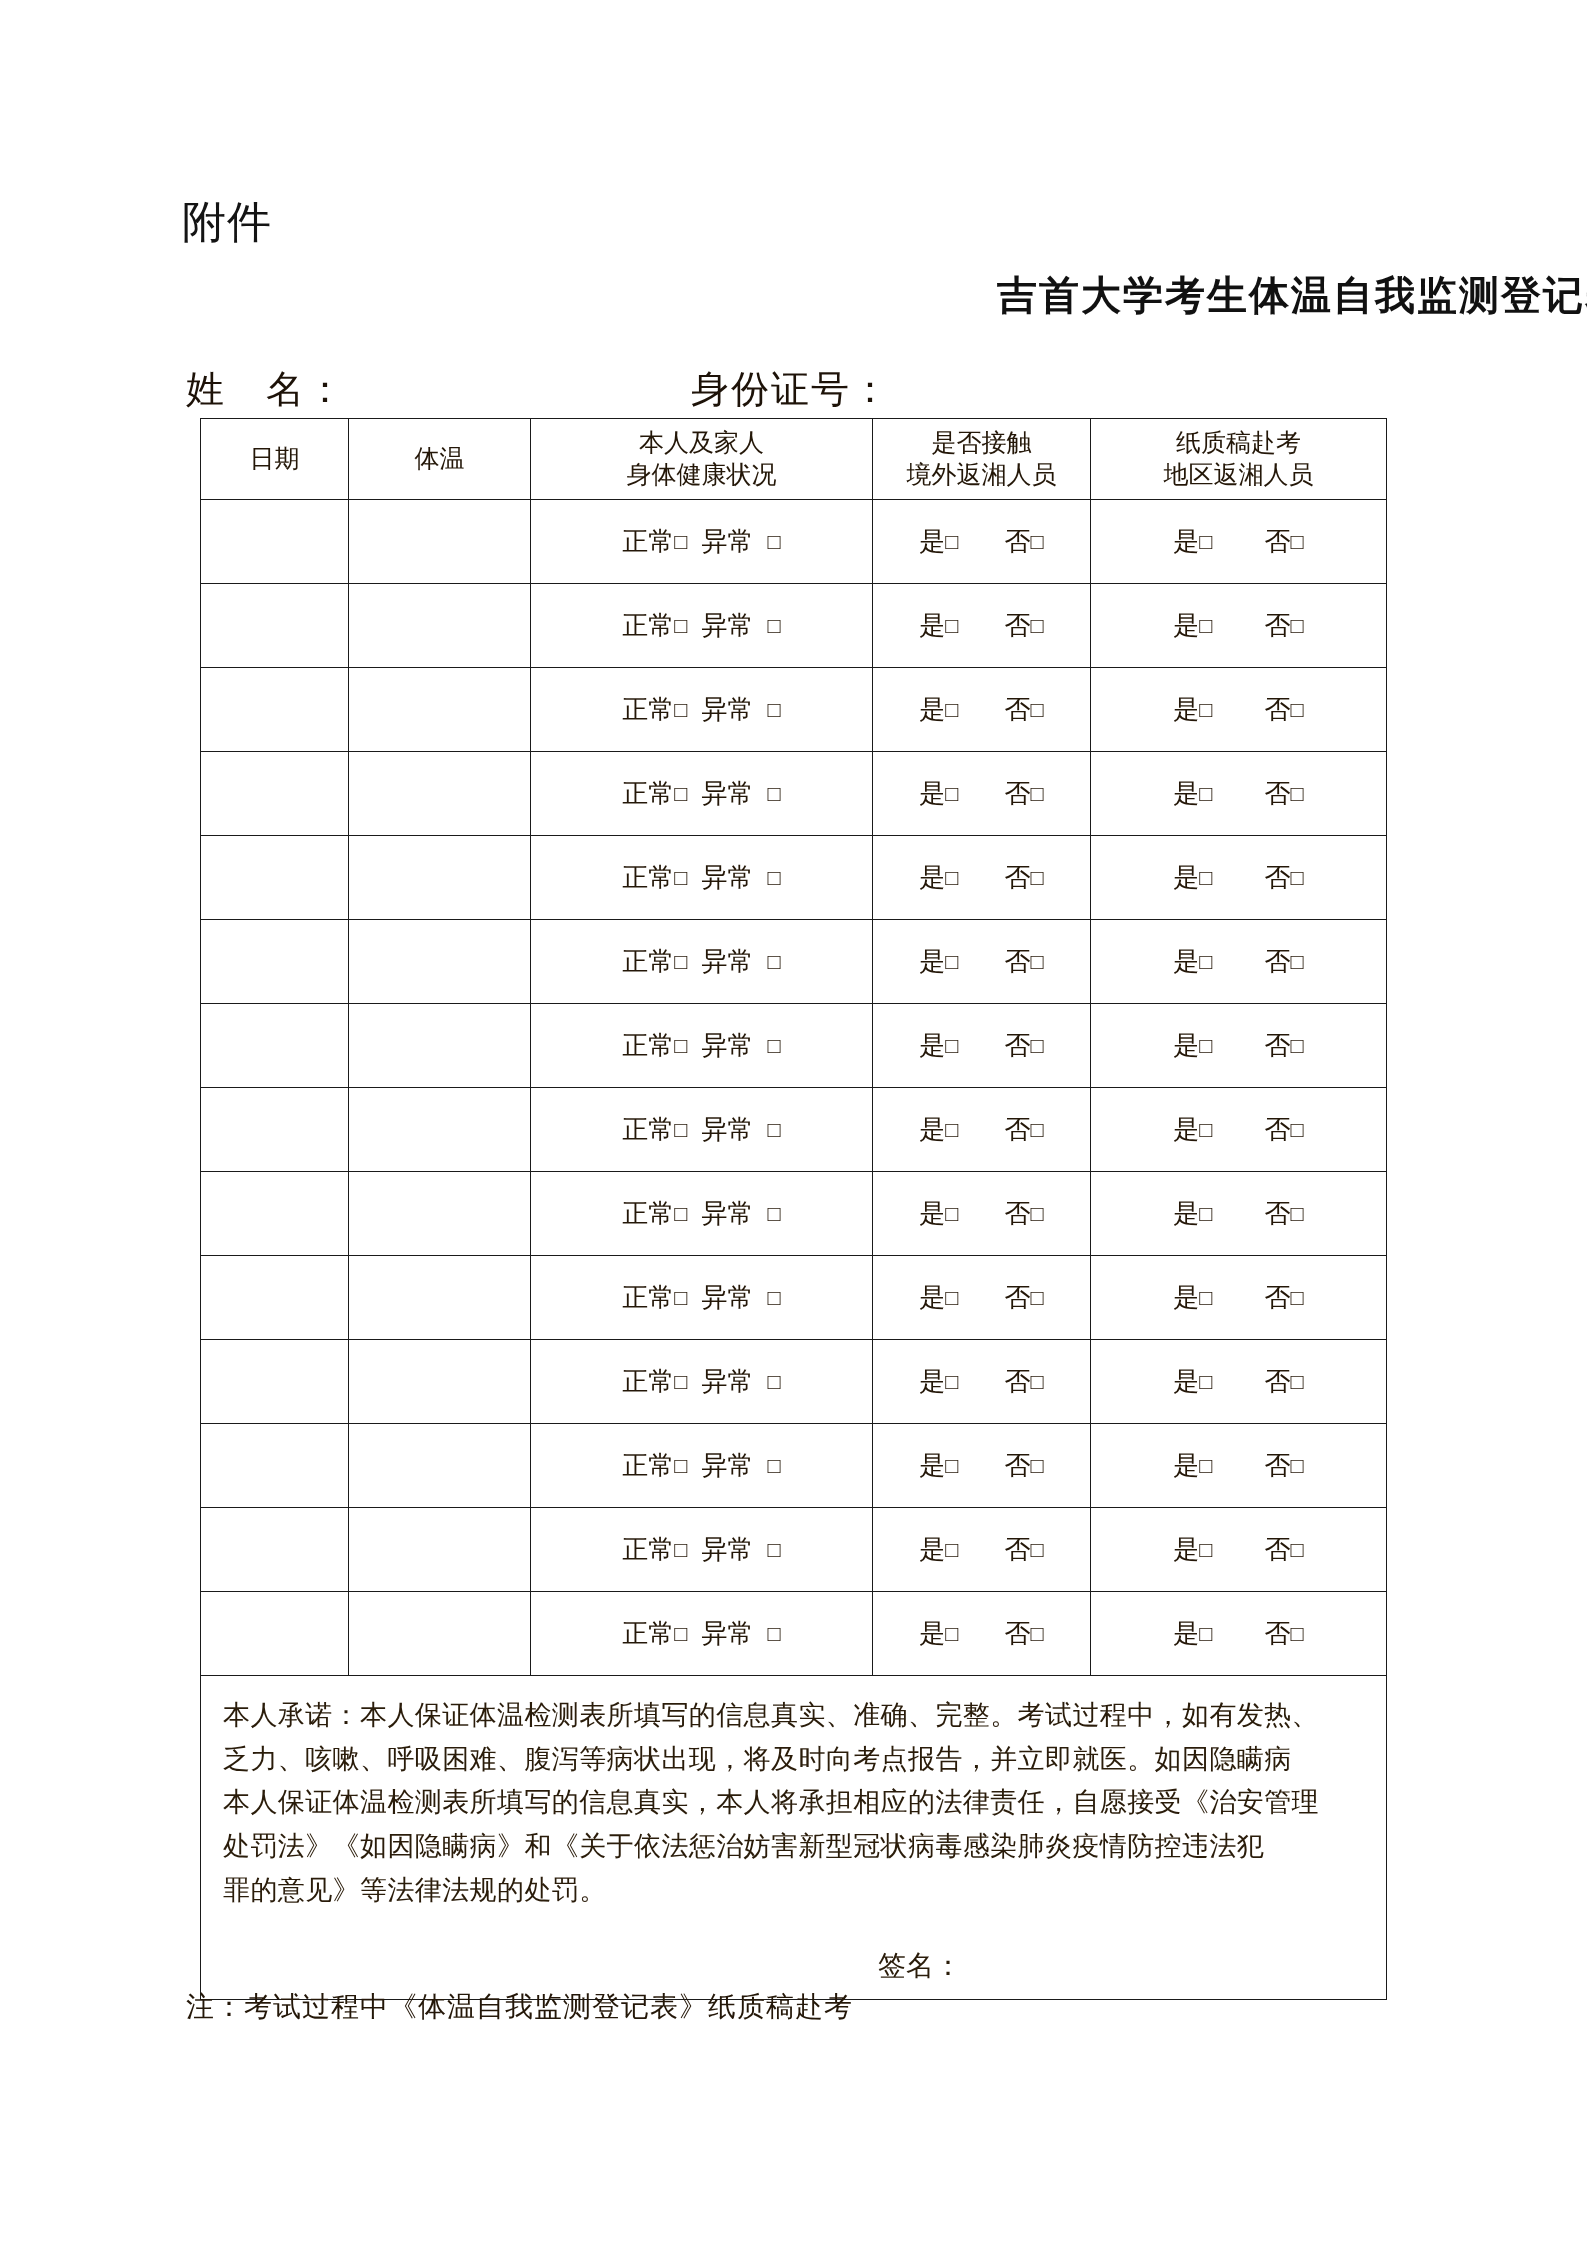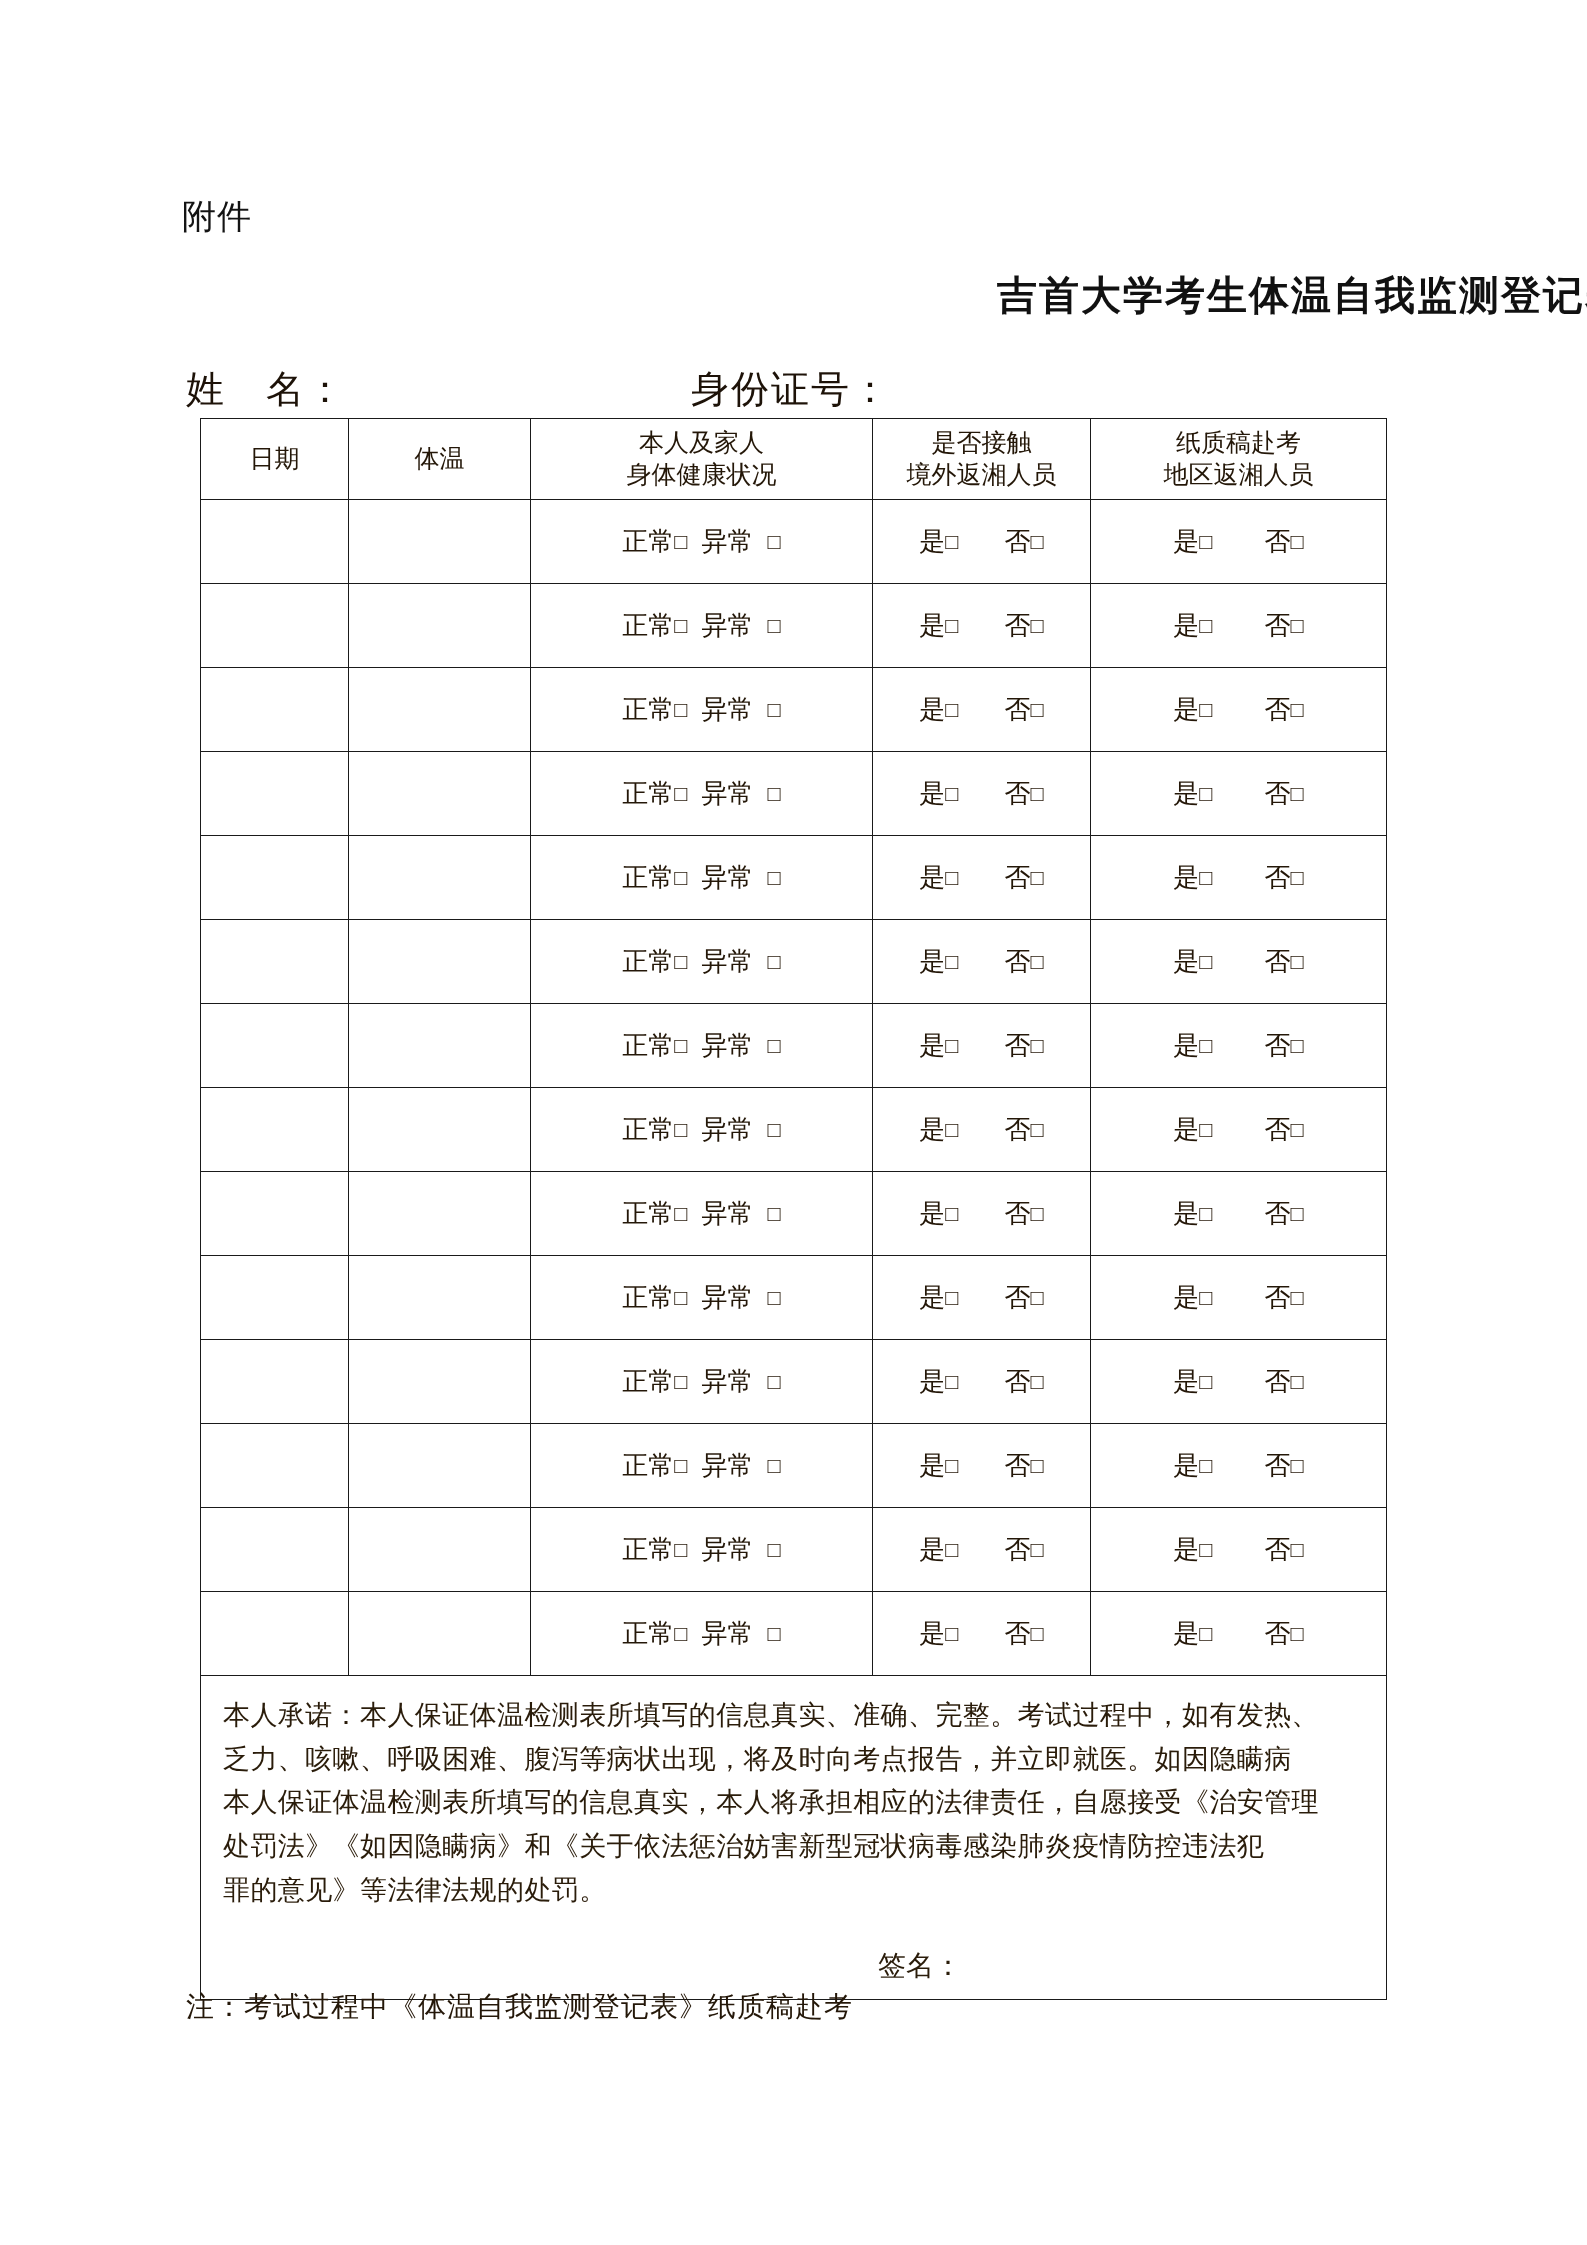--- a/index.html
+++ b/index.html
@@ -22,21 +22,21 @@
     top: 0;
     width: 1587px;
     height: 2245px;
   }
 
   
   .attachment-label {
     position: absolute;
     left: 182px;
     top: 196px;
-    font-size: 34px;
+    font-size: 44px;
     line-height: 1.2;
     letter-spacing: 1px;
     font-family: "Liberation Sans", "DejaVu Sans", sans-serif;
     color: #141414;
   }
 
   
   .doc-title {
     position: absolute;
     left: 0;

